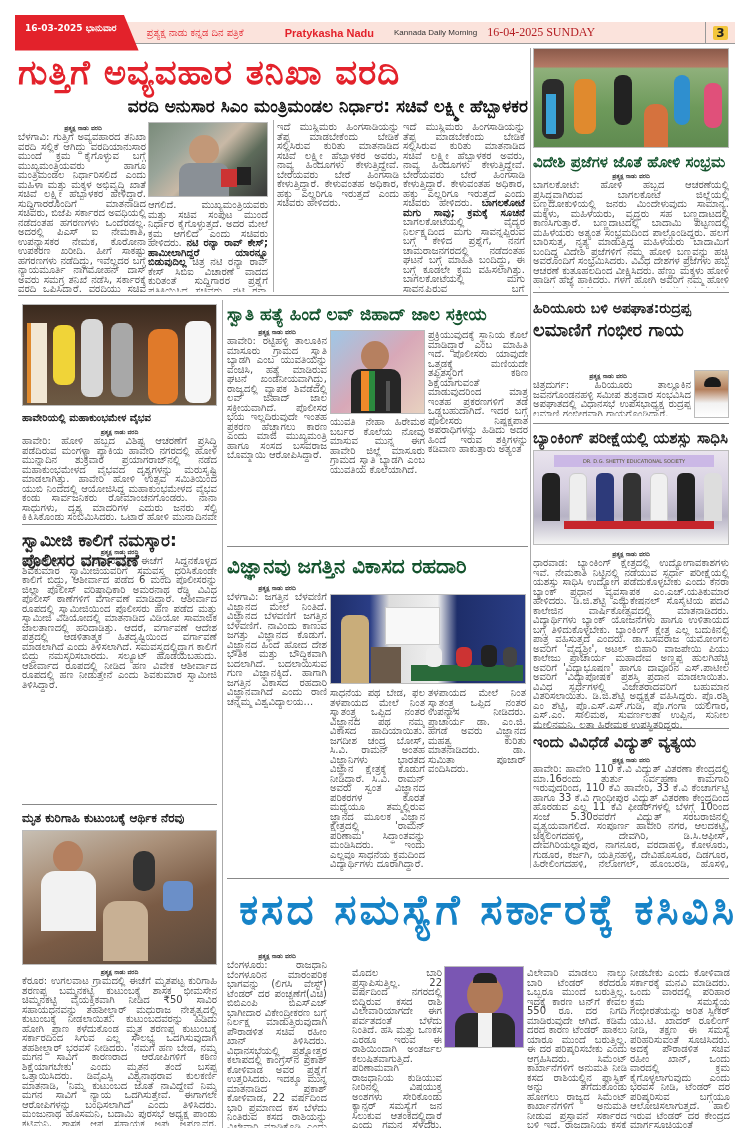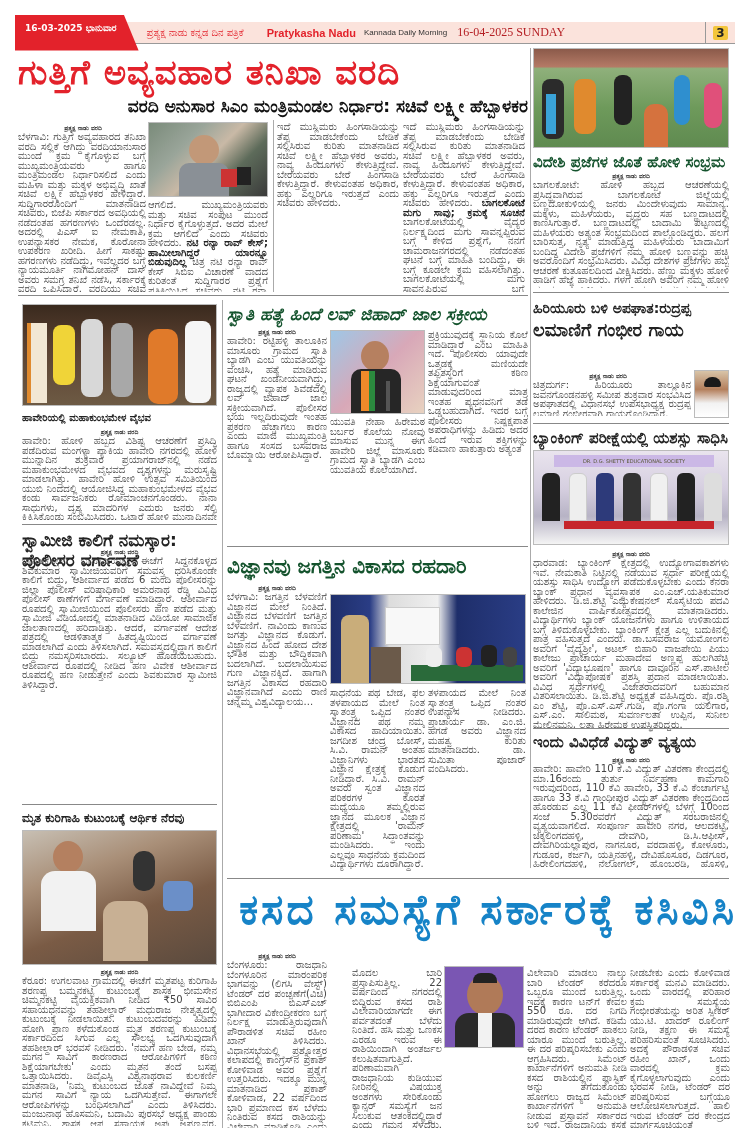--- a/index.html
+++ b/index.html
@@ -1,22 +1,22 @@
 <!DOCTYPE html>
 <html><head>
 <meta charset="utf-8">
 <style>
   * { box-sizing: border-box; margin: 0; padding: 0; }
   body { width: 750px; height: 1148px; background: #fff; font-family: "DejaVu Sans", sans-serif; position: relative; overflow: hidden; color: #222; }
   .abs { position: absolute; }
   .masthead { left: 15px; top: 22px; width: 720px; height: 22px; background: #fbe3dc; border-bottom: 1px solid #999; display: flex; align-items: center; }
   .mh-date { background: #e3222b; color: #fff; font-size: 9px; font-weight: bold; height: 36px; line-height: 22px; padding: 2px 22px 0 10px; clip-path: polygon(0 0, 88% 0, 100% 100%, 0 100%); }
   .mh-kan { color: #e3222b; font-size: 10px; margin-left: 8px; }
-  .mh-eng { color: #e3222b; font-size: 11px; font-weight: bold; margin-left: 12px; font-family: "Liberation Sans", sans-serif; padding-left: 11px; }
-  .mh-sub { color: #333; font-size: 8px; margin-left: 8px; font-family: "Liberation Sans", sans-serif; }
+  .mh-eng { color: #e3222b; font-size: 11px; font-weight: bold; margin-left: 30px; font-family: "Liberation Sans", sans-serif; padding-left: 11px; }
+  .mh-sub { color: #333; font-size: 8px; margin-left: 20px; font-family: "Liberation Sans", sans-serif; }
   .mh-date2 { color: #b52025; font-size: 12px; margin-left: 10px; font-family: "Liberation Serif", serif; }
   .mh-pg { margin-left: auto; width: 30px; height: 22px; border-left: 1px solid #999; display: flex; align-items: center; justify-content: center; }
   .mh-pg span { background: #f3c53b; color: #222; font-weight: bold; font-size: 12px; padding: 0 3px; border-radius: 2px; }
   .headline-red { color: #e3222b; font-weight: bold; font-size: 34px; line-height: 40px; font-family: "DejaVu Sans", sans-serif; letter-spacing: 1px; }
   .sub-black { font-size: 17px; font-weight: bold; color: #111; }
   .h2 { font-size: 19px; font-weight: bold; color: #14532d; line-height: 24px; }
   .h3 { font-size: 14px; font-weight: bold; color: #222; line-height: 20px; }
   .byline { font-size: 6px; font-weight: bold; text-align: center; color: #333; }
   .body-txt { font-size: 10px; line-height: 9.5px; color: #444; text-align: justify; overflow: hidden; }
   .photo { border: 1px solid #bbb; overflow: hidden; }
@@ -132,32 +132,32 @@
   <div style="position:absolute;left:30px;top:10px;width:30px;height:32px;border-radius:50%;background:#b48060;"></div>
   <div style="position:absolute;left:18px;top:40px;width:55px;height:60px;background:#f2f2f2;border-radius:14px 14px 0 0;"></div>
   <div style="position:absolute;left:80px;top:70px;width:45px;height:60px;background:#c8b094;border-radius:14px 14px 0 0;"></div>
   <div style="position:absolute;left:140px;top:50px;width:30px;height:30px;background:#6b8fc8;border-radius:6px;"></div>
   <div style="position:absolute;left:110px;top:20px;width:22px;height:40px;background:#333;border-radius:10px;"></div>
 </div>
 <div class="abs byline" style="left:22px;top:968px;width:195px;">ಪ್ರತ್ಯಕ್ಷ ನಾಡು ವರದಿ</div>
 <div class="abs body-txt" style="left:22px;top:976px;width:195px;height:150px;">ಕೆರೂರ: ಉಗಲವಾಟ ಗ್ರಾಮದಲ್ಲಿ ಈಚೆಗೆ ಮೃತಪಟ್ಟ ಕುರಿಗಾಹಿ ಶರಣಪ್ಪ ಬಮ್ಮನಕಟ್ಟಿ ಕುಟುಂಬಕ್ಕೆ ಶಾಸಕ ಭೀಮಸೇನ ಚಿಮ್ಮನಕಟ್ಟಿ ವೈಯಕ್ತಿಕವಾಗಿ ನೀಡಿದ ₹50 ಸಾವಿರ ಸಹಾಯಧನವನ್ನು ತಹಶೀಲ್ದಾರ್ ಮಧುರಾಜ ನೇತೃತ್ವದಲ್ಲಿ ಕುಟುಂಬಕ್ಕೆ ನೀಡಲಾಯಿತು. ಕುಟುಂಬದವರನ್ನು ಹಿಡಿದು ಹೋಗಿ ಪ್ರಾಣ ಕಳೆದುಕೊಂಡ ಮೃತ ಶರಣಪ್ಪ ಕುಟುಂಬಕ್ಕೆ ಸರ್ಕಾರದಿಂದ ಸಿಗುವ ಎಲ್ಲ ಸೌಲಭ್ಯ ಒದಗಿಸುವುದಾಗಿ ತಹಶೀಲ್ದಾರ್ ಭರವಸೆ ನೀಡಿದರು. 'ನಮಗೆ ಹಣ ಬೇಡ, ನಮ್ಮ ಮಗನ ಸಾವಿಗೆ ಕಾರಣರಾದ ಆರೋಪಿಗಳಿಗೆ ಕಠಿಣ ಶಿಕ್ಷೆಯಾಗಬೇಕು' ಎಂದು ಮೃತನ ತಂದೆ ಬಸಪ್ಪ ಒತ್ತಾಯಿಸಿದರು. ಡಿವೈಎಸ್ಪಿ ವಿಶ್ವನಾಥರಾವ ಕುಲಕರ್ಣಿ ಮಾತನಾಡಿ, 'ನಿಮ್ಮ ಕುಟುಂಬದ ಜೊತೆ ನಾವಿದ್ದೇವೆ ನಿಮ್ಮ ಮಗನ ಸಾವಿಗೆ ನ್ಯಾಯ ಒದಗಿಸುತ್ತೇವೆ. ಈಗಾಗಲೇ ಆರೋಪಿಗಳನ್ನು ಬಂಧಿಸಲಾಗಿದೆ' ಎಂದು ತಿಳಿಸಿದರು. ಮಂಜುನಾಥ ಹೊಸಮನಿ, ಬದಾಮಿ ಪುರಸಭೆ ಅಧ್ಯಕ್ಷ ಪಾಂಡು ಕಟ್ಟಿಮನಿ, ಶಾಸಕ ಆಪ್ತ ಸಹಾಯಕ ಅಪ್ಪು ಅಪ್ಪಣ್ಣವರ, ತಾಲ್ಲೂಕು ಪಂಚಾಯತಿ ಇಒ ಸುರೇಶ ಕೋಕರೆ, ಸಿಪಿಐ ಕರಿಯಪ್ಪ ಬನ್ನೆ, ಪಿಎಸ್ಐ ಭೀಮಪ್ಪ ರಬಕವಿ ಇದ್ದರು.</div>
 <div class="abs vline" style="left:222px;top:878px;height:250px;"></div>
 
-<div class="abs h2" style="left:227px;top:302px;width:300px;font-size:17px;font-style:italic;">ಸ್ವಾತಿ ಹತ್ಯೆ ಹಿಂದೆ ಲವ್ ಜಿಹಾದ್ ಜಾಲ ಸಕ್ರೀಯ</div>
+<div class="abs h2" style="left:227px;top:302px;width:300px;font-size:17px;">ಸ್ವಾತಿ ಹತ್ಯೆ ಹಿಂದೆ ಲವ್ ಜಿಹಾದ್ ಜಾಲ ಸಕ್ರೀಯ</div>
 <div class="abs byline" style="left:227px;top:328px;width:100px;">ಪ್ರತ್ಯಕ್ಷ ನಾಡು ವರದಿ</div>
 <div class="abs body-txt" style="left:227px;top:336px;width:100px;height:206px;">ಹಾವೇರಿ: ರಟ್ಟಿಹಳ್ಳಿ ತಾಲೂಕಿನ ಮಾಸೂರು ಗ್ರಾಮದ ಸ್ವಾತಿ ಬ್ಯಾಡಗಿ ಎಂಬ ಯುವತಿಯನ್ನು ವಂಚಿಸಿ, ಹತ್ಯೆ ಮಾಡಿರುವ ಘಟನೆ ಖಂಡನೀಯವಾಗಿದ್ದು, ರಾಜ್ಯದಲ್ಲಿ ವ್ಯಾಪಕ ಶಿವೆಡೆದಲ್ಲಿ ಲವ್ ಜಿಹಾದ್ ಜಾಲ ಸಕ್ರೀಯವಾಗಿದೆ. ಪೊಲೀಸರ ಭಯ ಇಲ್ಲದಿರುವುದೇ ಇಂತಹ ಪ್ರಕರಣ ಹೆಚ್ಚಾಗಲು ಕಾರಣ ಎಂದು ಮಾಜಿ ಮುಖ್ಯಮಂತ್ರಿ ಹಾಗೂ ಸಂಸದ ಬಸವರಾಜ ಬೊಮ್ಮಾಯಿ ಆರೋಪಿಸಿದ್ದಾರೆ.</div>
 <div class="abs photo" style="left:330px;top:330px;width:95px;height:84px;background:linear-gradient(135deg,#9fc7e6 0%,#d8a8b8 50%,#e8d2c0 100%);">
   <div style="position:absolute;left:30px;top:10px;width:28px;height:30px;border-radius:50%;background:#b68060;"></div>
   <div style="position:absolute;left:20px;top:38px;width:50px;height:46px;background:#262626;border-radius:10px 10px 0 0;"></div>
   <div style="position:absolute;left:30px;top:40px;width:8px;height:40px;background:#f08a2a;"></div>
   <div style="position:absolute;left:38px;top:40px;width:6px;height:40px;background:#2b8a3e;"></div>
   <div style="position:absolute;left:55px;top:50px;width:4px;height:30px;background:#555;"></div>
 </div>
 <div class="abs body-txt" style="left:330px;top:417px;width:95px;height:125px;">ಯುವತಿ ನೇಹಾ ಹಿರೇಮಠ ಬರ್ಬರ ಕೊಲೆಯ ನೋವು ಮಾಸುವ ಮುನ್ನ ಈಗ ಹಾವೇರಿ ಜಿಲ್ಲೆ ಮಾಸೂರು ಗ್ರಾಮದ ಸ್ವಾತಿ ಬ್ಯಾಡಗಿ ಎಂಬ ಯುವತಿಯ ಕೊಲೆಯಾಗಿದೆ.</div>
-<div class="abs body-txt" style="left:428px;top:330px;width:100px;height:212px;">ಪ್ರಕ್ರಿಯುವುದಕ್ಕೆ ಸ್ಥಾನಿಯ ಕೊಲೆ ಮಾಡಿದ್ದಾರೆ ಎಂಬ ಮಾಹಿತಿ ಇದೆ. ಪೊಲೀಸರು ಯಾವುದೇ ಒತ್ತಡಕ್ಕೆ ಮಣಿಯದೇ ತಪ್ಪಿತಸ್ಥರಿಗೆ ಕಠಿಣ ಶಿಕ್ಷೆಯಾಗುವಂತೆ ಮಾಡುವುದರಿಂದ ಮಾತ್ರ ಇಂತಹ ಪ್ಯಧನವನಿಗೆ ತಡೆ ಒಡ್ಡಬಹುದಾಗಿದೆ. ಇದರ ಬಗ್ಗೆ ಪೊಲೀಸರು ನಿಷ್ಪಕ್ಷಪಾತ ಅಪರಾಧಿಗಳನ್ನು ಹಿಡಿದು ಅದರ ಹಿಂದೆ ಇರುವ ಶಕ್ತಿಗಳನ್ನು ಕಡಿವಾಣ ಹಾಕುತ್ತಾರು ಅತ್ಯಂತ</div>
+<div class="abs body-txt" style="left:428px;top:330px;width:100px;height:212px;">ಪ್ರಕ್ರಿಯುವುದಕ್ಕೆ ಸ್ಥಾನಿಯ ಕೊಲೆ ಮಾಡಿದ್ದಾರೆ ಎಂಬ ಮಾಹಿತಿ ಇದೆ. ಪೊಲೀಸರು ಯಾವುದೇ ಒತ್ತಡಕ್ಕೆ ಮಣಿಯದೇ ತಪ್ಪಿತಸ್ಥರಿಗೆ ಕಠಿಣ ಶಿಕ್ಷೆಯಾಗುವಂತೆ ಮಾಡುವುದರಿಂದ ಮಾತ್ರ ಇಂತಹ ಪ್ರಕರಣಗಳಿಗೆ ತಡೆ ಒಡ್ಡಬಹುದಾಗಿದೆ. ಇದರ ಬಗ್ಗೆ ಪೊಲೀಸರು ನಿಷ್ಪಕ್ಷಪಾತ ಅಪರಾಧಿಗಳನ್ನು ಹಿಡಿದು ಅದರ ಹಿಂದೆ ಇರುವ ಶಕ್ತಿಗಳನ್ನು ಕಡಿವಾಣ ಹಾಕುತ್ತಾರು ಅತ್ಯಂತ</div>
 <div class="abs rule" style="left:227px;top:546px;width:301px;height:1px;"></div>
 
 <div class="abs h2" style="left:227px;top:552px;width:300px;font-size:20px;line-height:28px;">ವಿಜ್ಞಾನವು ಜಗತ್ತಿನ ವಿಕಾಸದ ರಹದಾರಿ</div>
 <div class="abs byline" style="left:227px;top:584px;width:100px;">ಪ್ರತ್ಯಕ್ಷ ನಾಡು ವರದಿ</div>
 <div class="abs body-txt" style="left:227px;top:592px;width:100px;height:286px;">ಬೆಳಗಾವಿ: ಜಗತ್ತಿನ ಬೆಳವಣಿಗೆ ವಿಜ್ಞಾನದ ಮೇಲೆ ನಿಂತಿದೆ. ವಿಜ್ಞಾನದ ಬೆಳವಣಿಗೆ ಜಗತ್ತಿನ ಬೆಳವಣಿಗೆ. ನಾವಿಂದು ಕಾಣುವ ಜಗತ್ತು ವಿಜ್ಞಾನದ ಕೊಡುಗೆ. ವಿಜ್ಞಾನದ ಹಿಂದೆ ಹೋದ ದೇಶ ಭೌತಿಕ ಮತ್ತು ಬೌದ್ಧಿಕವಾಗಿ ಬದಲಾಗಿದೆ. ಬದಲಾಯಿಸುವ ಗುಣ ವಿಜ್ಞಾನಕ್ಕಿದೆ. ಹಾಗಾಗಿ ಜಗತ್ತಿನ ವಿಕಾಸದ ರಹದಾರಿ ವಿಜ್ಞಾನವಾಗಿದೆ ಎಂದು ರಾಣಿ ಚನ್ನಮ್ಮ ವಿಶ್ವವಿದ್ಯಾಲಯ...</div>
 <div class="abs photo" style="left:330px;top:594px;width:196px;height:90px;background:linear-gradient(90deg,#1e2e6a 0%,#2a3d85 20%,#dcdcdc 30%,#f0f0f0 55%,#1e2e6a 65%,#2a3d85 100%);">
   <div style="position:absolute;left:54px;top:12px;width:55px;height:38px;background:#f8f8f8;border:1px solid #ccc;"></div>
   <div style="position:absolute;left:10px;top:20px;width:28px;height:68px;background:#c9ad7a;border-radius:8px 8px 0 0;"></div>
   <div style="position:absolute;left:40px;top:52px;width:30px;height:38px;background:#6b5a4a;"></div>
   <div style="position:absolute;left:80px;top:70px;width:112px;height:16px;background:#2a6a3a;"></div>

